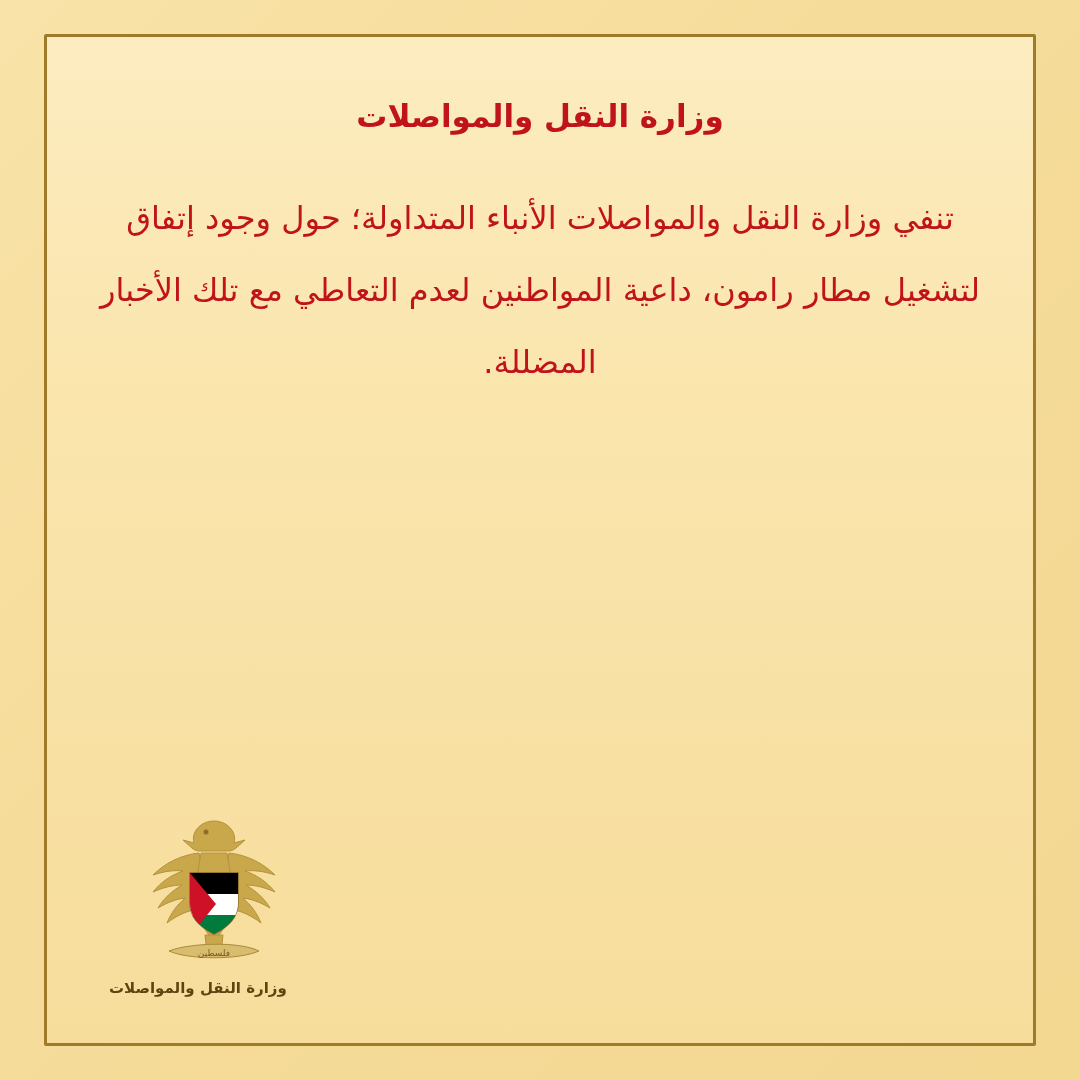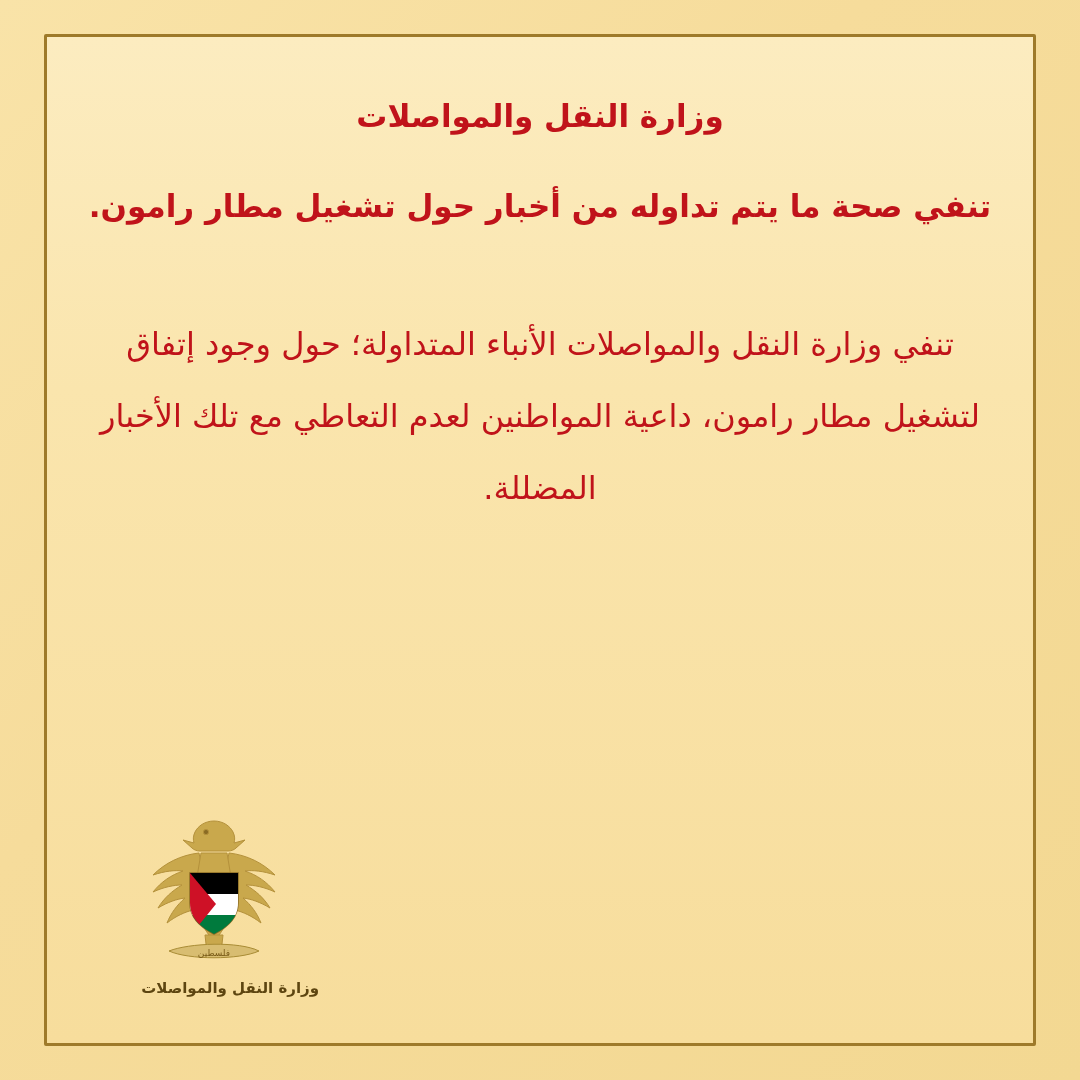--- a/index.html
+++ b/index.html
@@ -66,21 +66,21 @@
   }
   .para.second {
     margin-top: 26px;
     max-width: 930px;
   }
   .emblem-wrap {
     position: absolute;
     left: 62px;
     bottom: 46px;
     width: 210px;
-    text-align: right;
+    text-align: left;
   }
   .emblem {
     width: 150px;
     height: 160px;
     margin: 0 auto;
     display: block;
   }
   .emblem-caption {
     color: #5d4510;
     font-size: 15px;
@@ -91,21 +91,20 @@
   }
 </style>
 </head>
 <body>
 
 <div class="poster">
   <div class="frame">
 
     <div class="content">
       <div class="title">وزارة النقل والمواصلات</div>
-      <div class="subtitle">تنفي صحة ما يتم تداوله من أخبار حول تشغيل مطار رامون.</div>
       <p class="para">تنفي وزارة النقل والمواصلات الأنباء المتداولة؛ حول وجود إتفاق لتشغيل مطار رامون، داعية المواطنين لعدم التعاطي مع تلك الأخبار المضللة.</p>
     </div>
 
     <div class="emblem-wrap">
       <svg class="emblem" viewBox="0 0 150 160">
         <g fill="#c9a84c" stroke="#b4913b" stroke-width="1">
 
           <path d="M75 6 c-9 0 -16 5 -19 11 c-2 4 -2 8 -1 11 l-11 -3 l9 8 c2 2 5 3 8 3 l28 0 c3 0 6 -1 8 -3 l9 -8 l-11 3 c1 -3 1 -7 -1 -11 c-3 -6 -10 -11 -19 -11 z"></path>
           <circle cx="67" cy="17" r="2.6" fill="#8a6b24"></circle>
 

